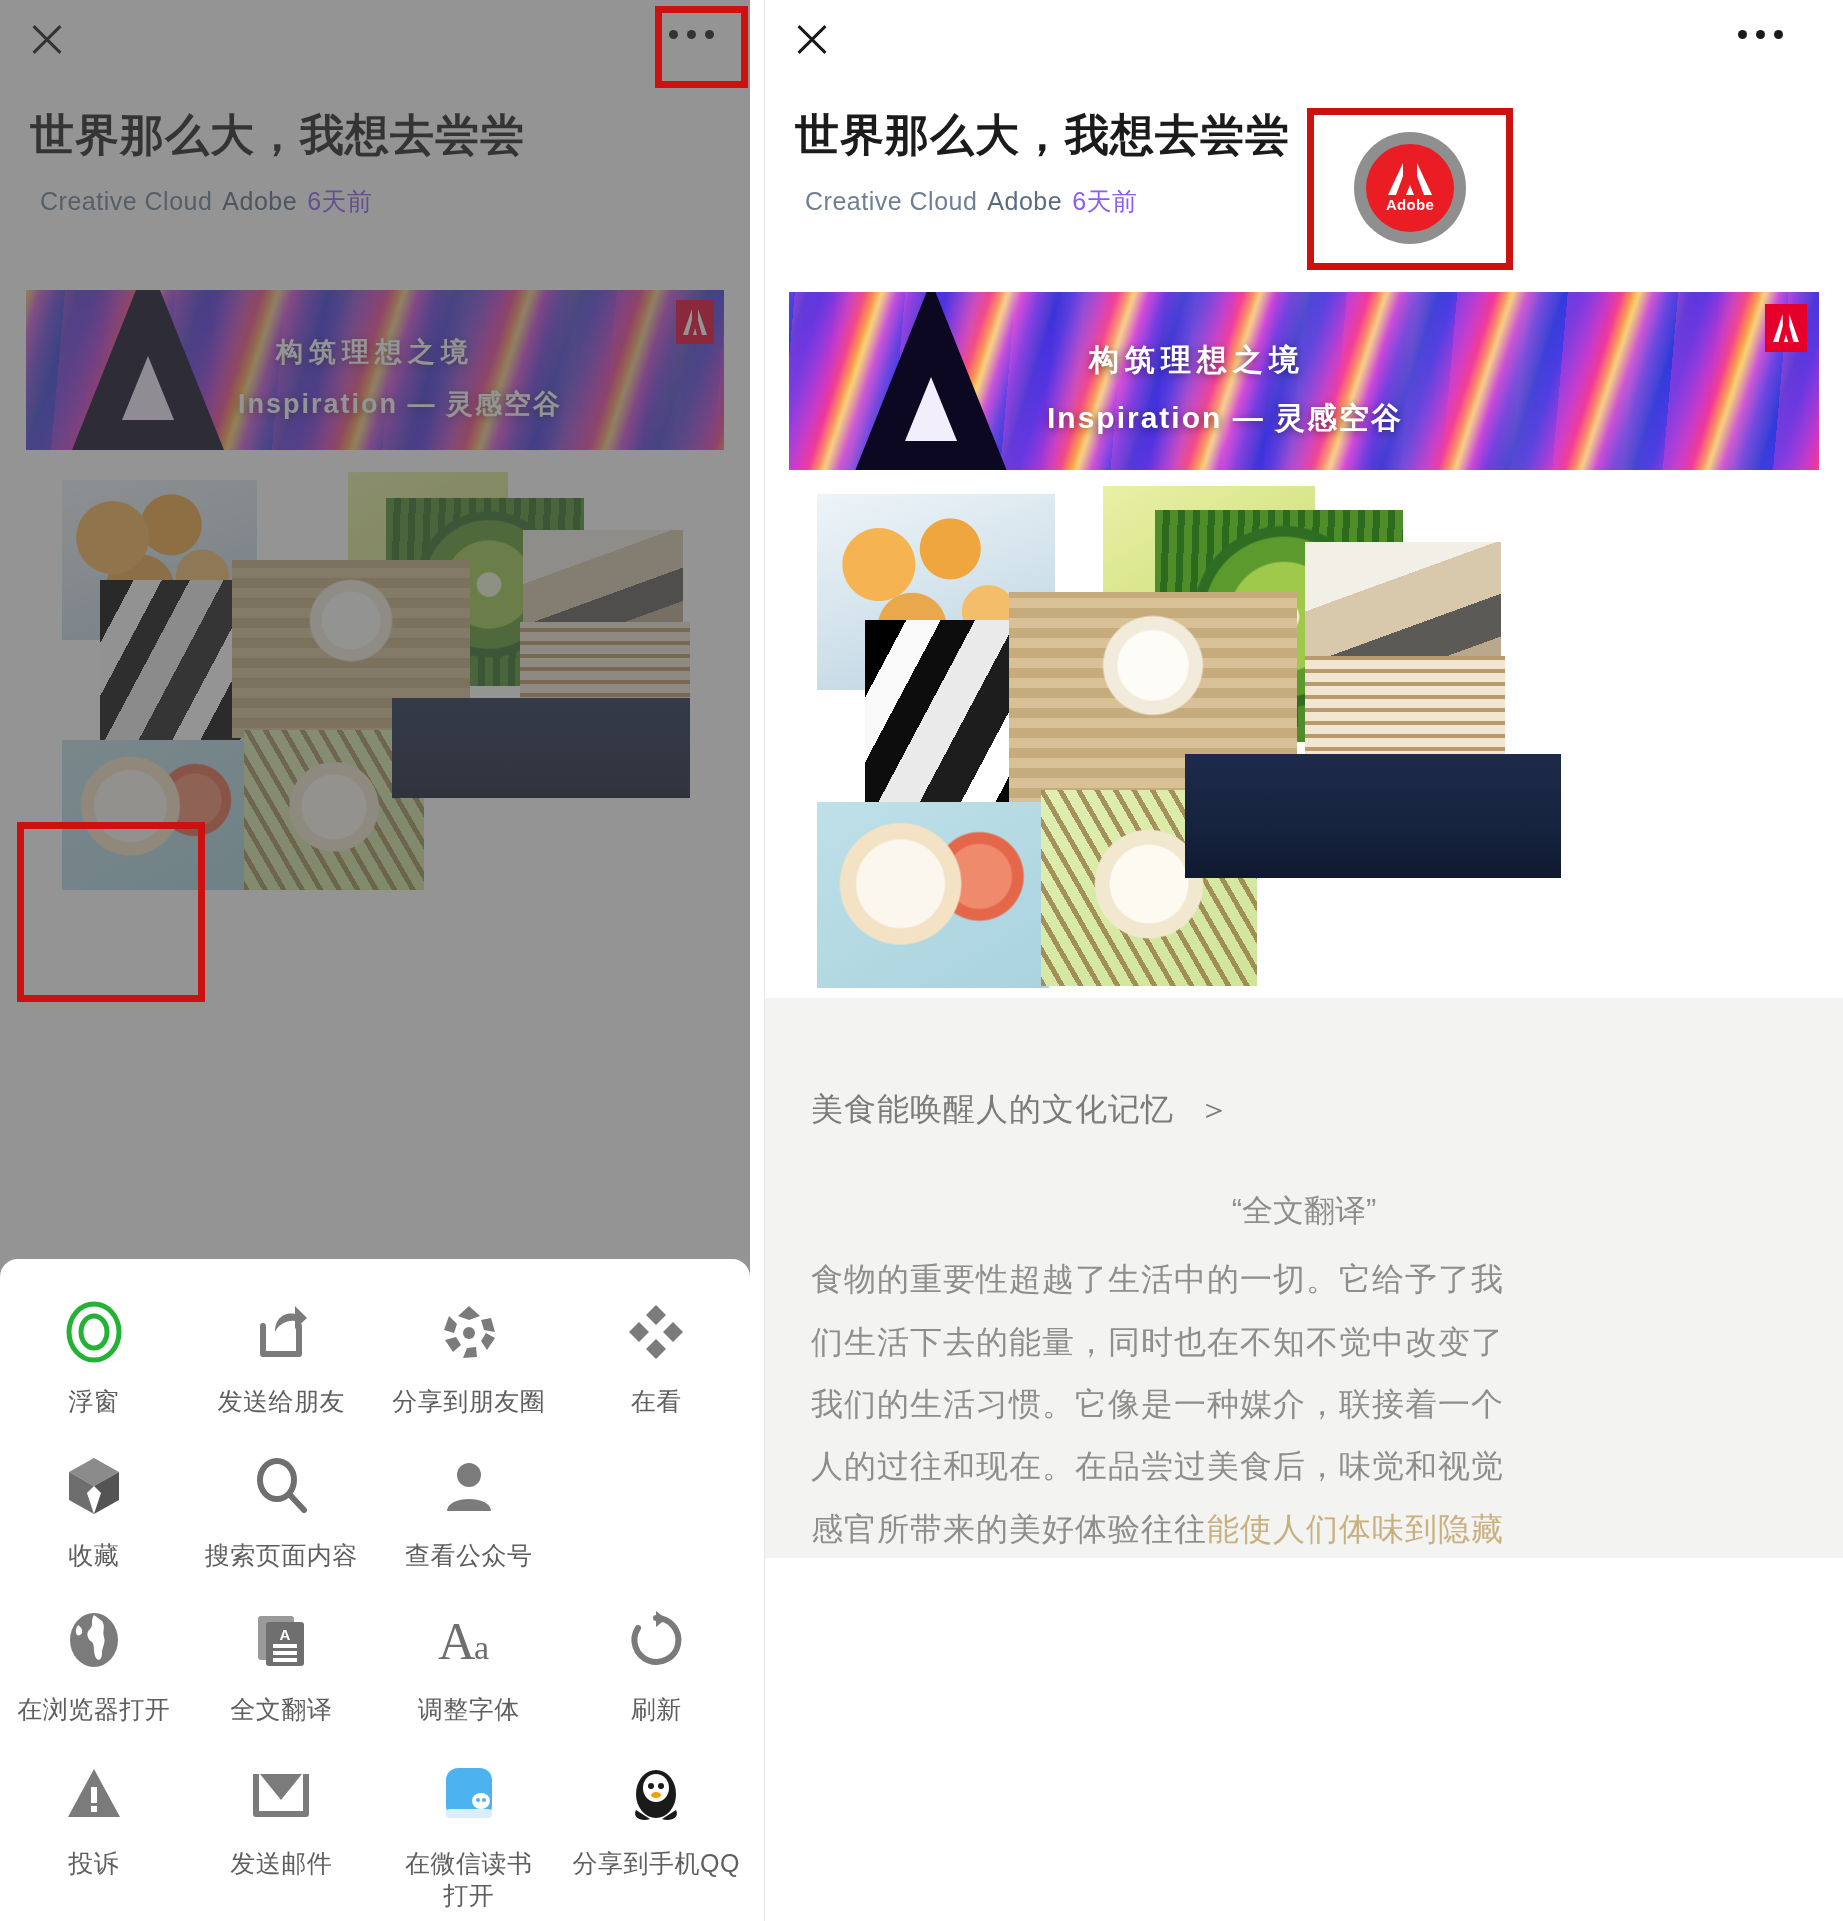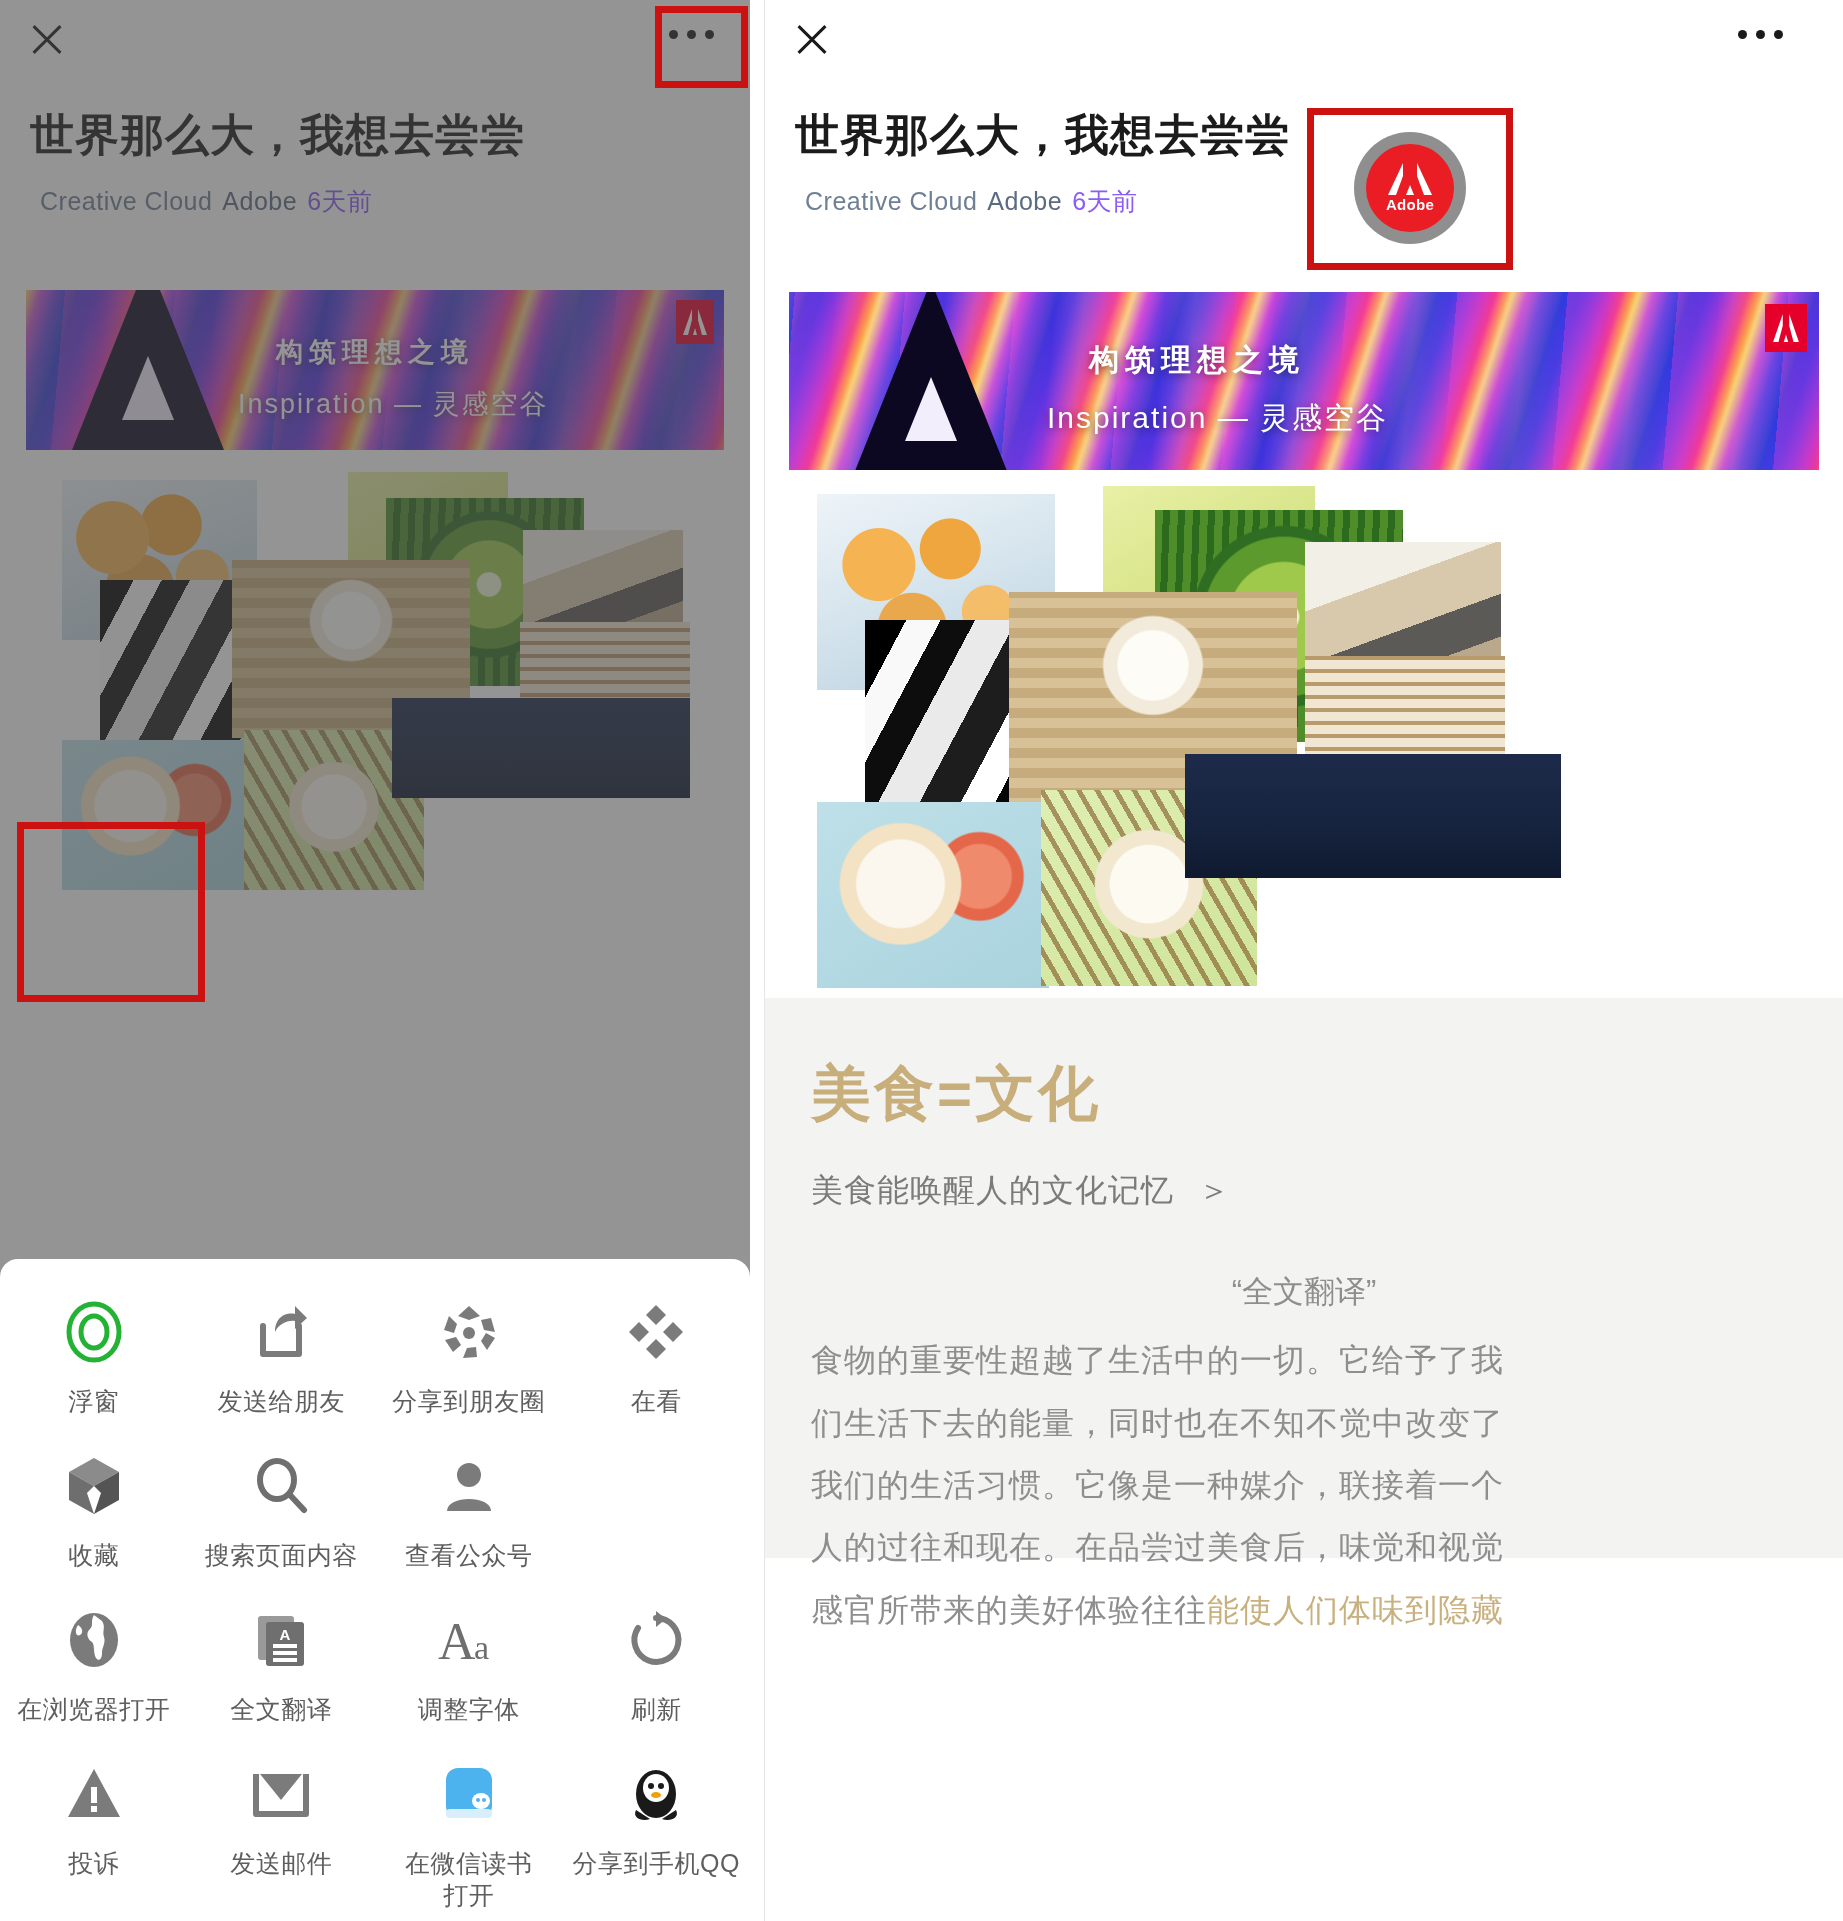--- a/index.html
+++ b/index.html
@@ -76,21 +76,21 @@
     width: 0; height: 0;
     border-left: 26px solid transparent;
     border-right: 26px solid transparent;
     border-bottom: 64px solid #f2eefc;
   }
   .banner .b-line1 {
     position: absolute; color: #fff; font-weight: 700;
     text-shadow: 0 2px 8px rgba(0,0,0,.45); letter-spacing: 6px; text-align: center;
   }
   .banner .b-line2 {
-    position: absolute; color: #fff; font-weight: 400;
+    position: absolute; color: #fff; font-weight: 700;
     text-shadow: 0 2px 8px rgba(0,0,0,.45); letter-spacing: 2px;
   }
   .banner .adobe-chip {
     position: absolute; background: #e4002b; display: flex;
     align-items: center; justify-content: center;
   }
   .banner .adobe-chip svg { display: block; }
 
   
   .collage { position: relative; background: #fff; }
@@ -530,21 +530,20 @@
         <div class="ph t-bw" style="left:100px;top:134px;width:222px;height:230px;"></div>
         <div class="ph t-bamboo" style="left:244px;top:106px;width:288px;height:216px;"></div>
         <div class="ph t-eggtray" style="left:540px;top:170px;width:200px;height:130px;"></div>
         <div class="ph t-plate" style="left:52px; top:316px;width:232px;height:186px;"></div>
         <div class="ph t-bun" style="left:276px;top:304px;width:216px;height:196px;"></div>
         <div class="ph t-blue" style="left:420px;top:268px;width:376px;height:124px;"></div>
         <div class="ph t-table" style="left:420px;top:352px;width:376px;height:152px;"></div>
       </div>
 
       <div class="body-wrap" style="padding:56px 46px 0; height:560px;">
-        <div class="h-gold" style="font-size:60px;">美食=文化</div>
         <div class="sub-line" style="font-size:32px; margin-top:34px; letter-spacing:1px;">
           <span>美食能唤醒人的文化记忆</span>
           <span style="margin-left:14px;">＞</span>
         </div>
 
         <div class="quote-line" style="font-size:31px; margin-top:58px;">“全文翻译”</div>
 
         <div class="para" style="font-size:32px; margin-top:16px;">
           <div>食物的重要性超越了生活中的一切。它给予了我</div>
           <div>们生活下去的能量，同时也在不知不觉中改变了</div>

